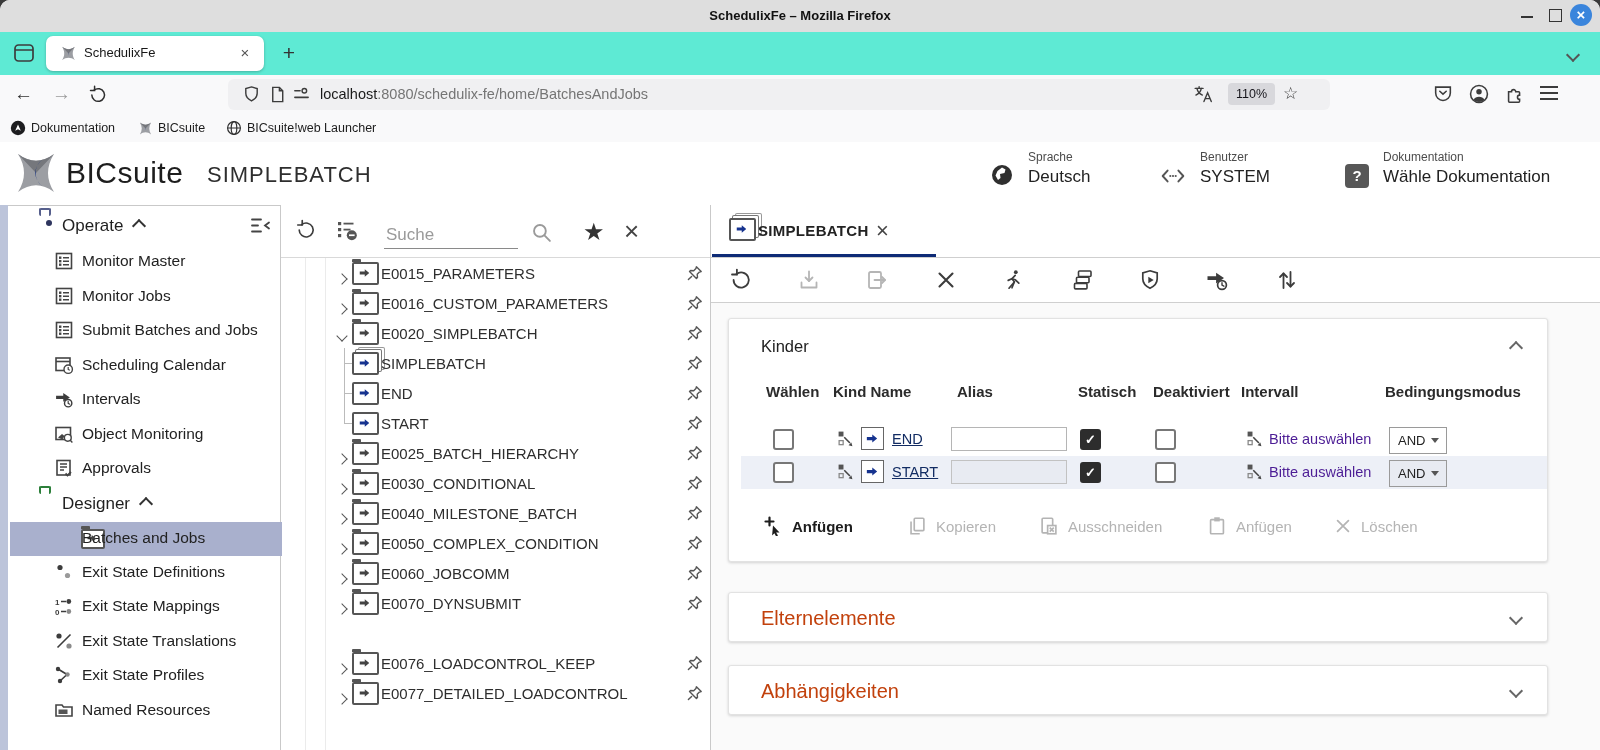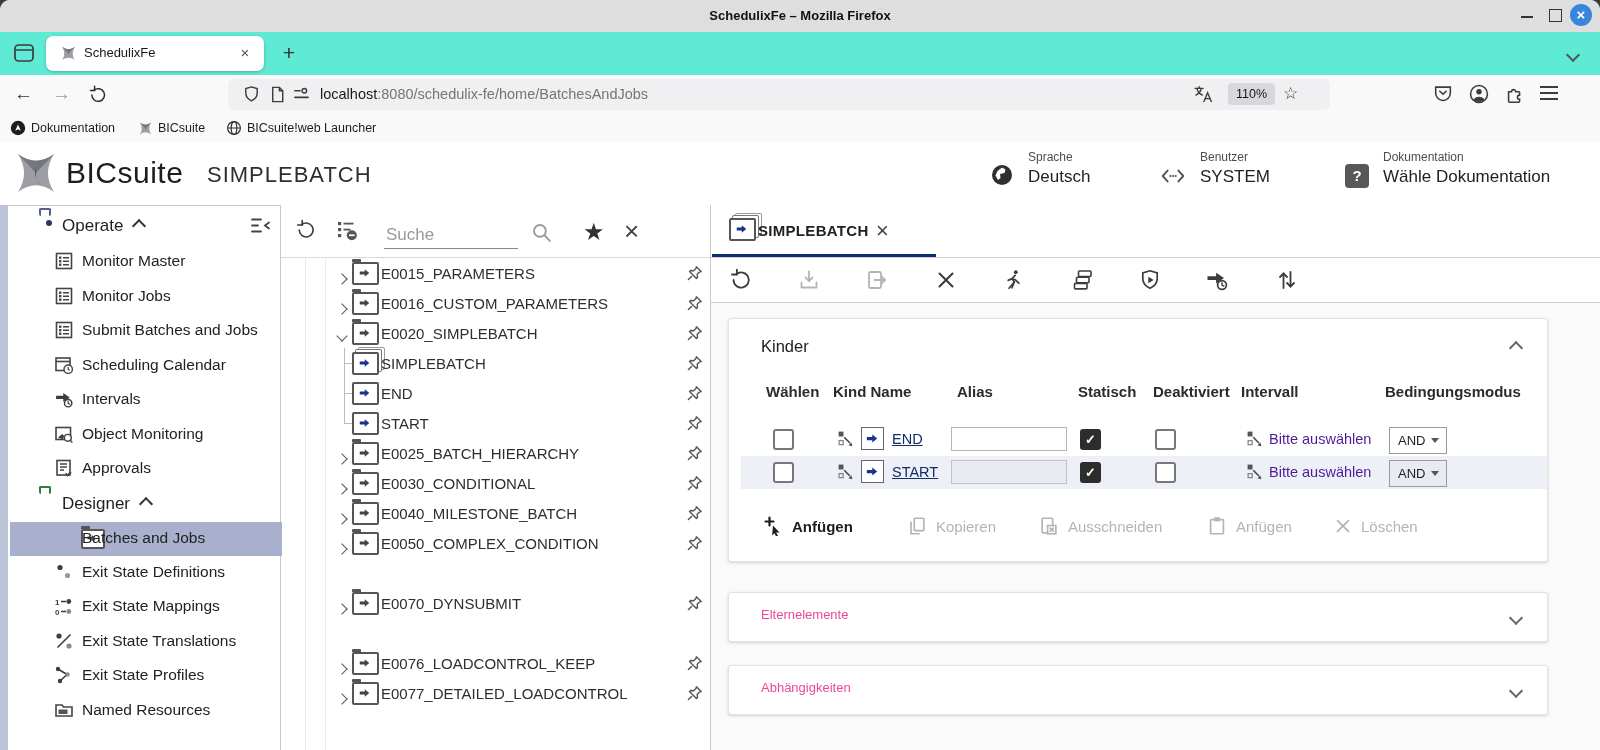--- a/index.html
+++ b/index.html
@@ -104,21 +104,21 @@
   .aliasin{position:absolute;top:4px;width:106px;height:22px;border:1px solid #b5b5b5;background:#fff;font-size:14px;padding:0 4px;}
   .aliasin.dis{background:#e8ebf2;border-color:#c2c2c2;}
   .bitte{position:absolute;top:8px;font-size:14.5px;color:#4c1d95;white-space:nowrap;}
   .andbox{position:absolute;top:4px;width:56px;height:25px;border:1px solid #9a9a9a;background:#fff;font-size:13px;color:#222;}
   .andbox .v{position:absolute;left:8px;top:5px;}
   .andbox .tri{position:absolute;right:7px;top:10px;width:0;height:0;border-left:4px solid transparent;border-right:4px solid transparent;border-top:5px solid #555;}
   .kbtn{position:absolute;top:192px;height:30px;display:flex;align-items:center;gap:8px;font-size:15px;}
   .kbtn.en{color:#1d1d1d;font-weight:bold;}
   .kbtn.dis{color:#b4b4b4;}
   .collcard{height:48px;}
-  .colltitle{position:absolute;left:32px;top:14px;font-size:13px;color:#ec4899;text-align:center;}
+  .colltitle{position:absolute;left:32px;top:14px;font-size:20px;color:#c2410c;text-align:center;}
 </style>
 </head>
 <body>
 
 <svg width="0" height="0" style="position:absolute">
   <defs>
     <symbol id="i-arr" viewBox="0 0 24 24">
         <path fill="currentColor" d="M2.5 9h10V4.5L21.5 12l-9 7.5V15h-10z"></path>
       </symbol>
     <symbol id="i-pin" viewBox="0 0 16 16">
@@ -719,20 +719,32 @@
       </svg>
     </div>
   <div class="trow" style="top:528px">
       <span class="tchv"><span class="chv right"></span></span>
       <span class="ticon fold">
         <svg width="15" height="12" viewBox="0 0 24 24" style="color:#444">
           <use href="#i-arr"></use>
         </svg>
       </span>
       <span class="tlab">E0050_COMPLEX_CONDITION</span>
+      <svg class="pin" width="16" height="16">
+        <use href="#i-pin"></use>
+      </svg>
+    </div>
+  <div class="trow" style="top:558px">
+      <span class="tchv"><span class="chv right"></span></span>
+      <span class="ticon fold">
+        <svg width="15" height="12" viewBox="0 0 24 24" style="color:#444">
+          <use href="#i-arr"></use>
+        </svg>
+      </span>
+      <span class="tlab">E0060_JOBCOMM</span>
       <svg class="pin" width="16" height="16">
         <use href="#i-pin"></use>
       </svg>
     </div>
   <div class="trow" style="top:588px">
       <span class="tchv"><span class="chv right"></span></span>
       <span class="ticon fold">
         <svg width="15" height="12" viewBox="0 0 24 24" style="color:#444">
           <use href="#i-arr"></use>
         </svg>

